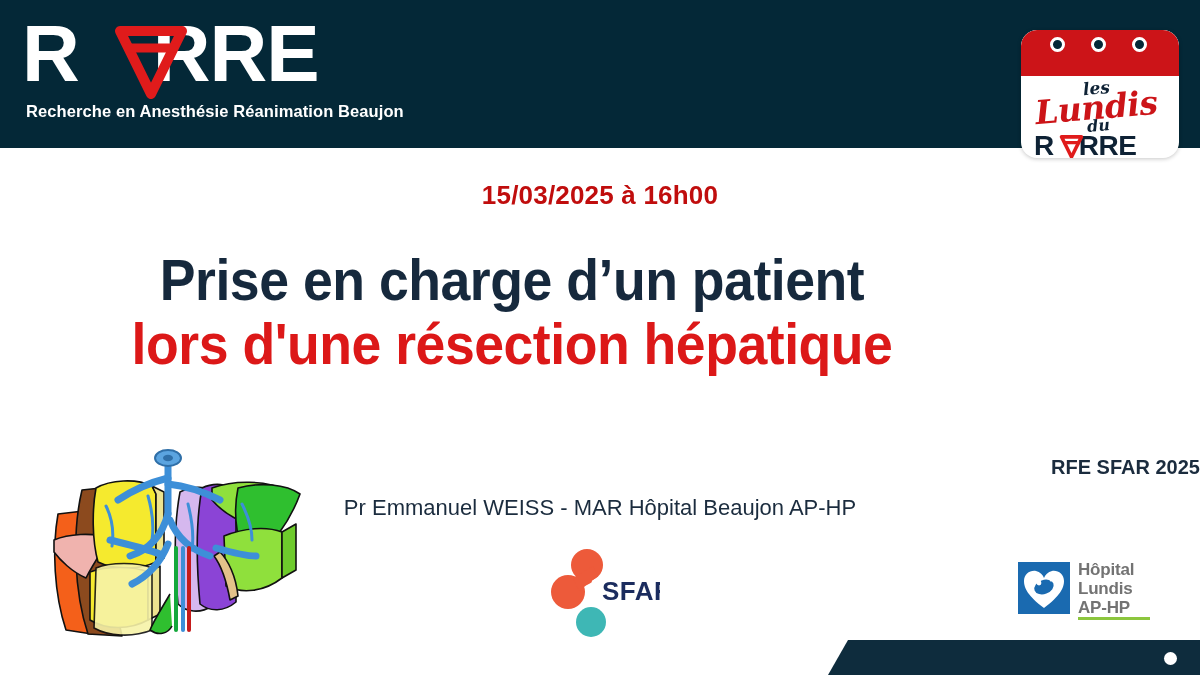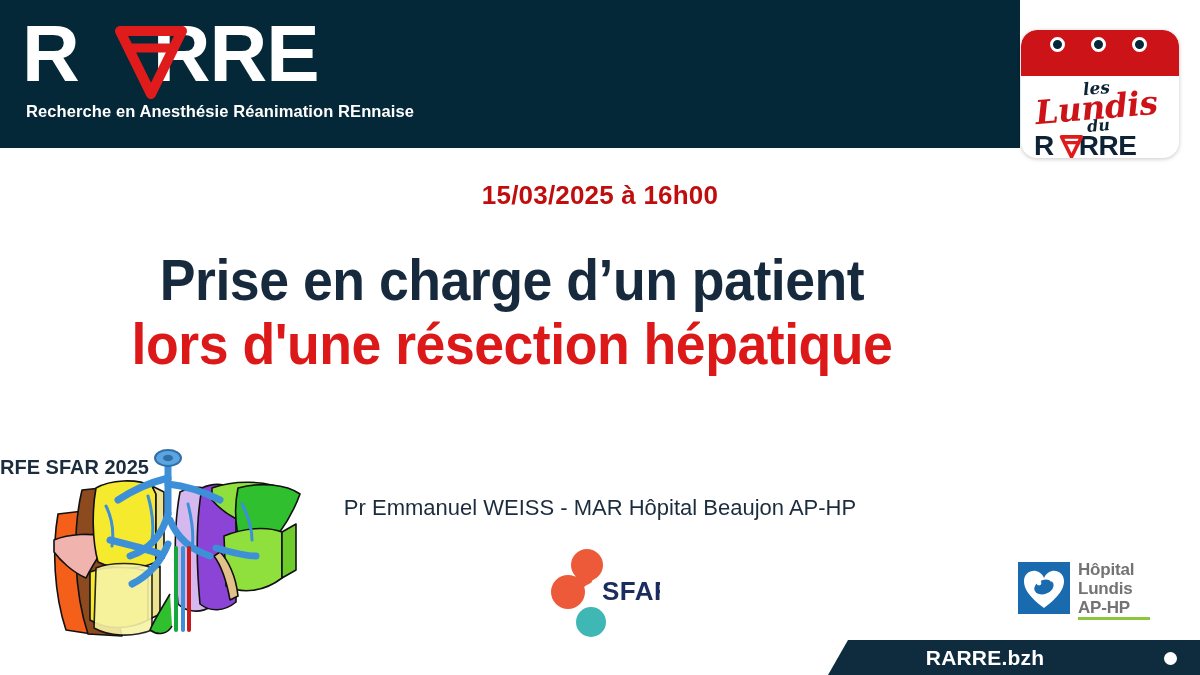--- a/index.html
+++ b/index.html
@@ -10,21 +10,21 @@
   body {
     width: 1200px; height: 675px;
     position: relative; overflow: hidden;
     font-family: "Liberation Sans", sans-serif;
     -webkit-font-smoothing: antialiased;
   }
 
   
   .header-bar {
     position: absolute; left: 0; top: 0;
-    width: 1020px; height: 148px;
+    width: 1200px; height: 148px;
     background: #042837;
   }
 
   
   .rarre-logo {
     position: absolute; left: 20px; top: 14px;
     width: 360px; height: 118px;
   }
   .rarre-word {
     position: absolute; left: 0; top: 0;
@@ -134,21 +134,21 @@
     font-size: 57px;
     line-height: 64px;
     letter-spacing: -0.5px;
     transform: scaleX(0.94);
   }
   .title-line.l1 { color: #16293D; }
   .title-line.l2 { color: #DC1818; }
 
   .rfe-line {
     position: absolute; left: 0; top: 456px;
-    width: 1200px; text-align: left;
+    width: 1200px; text-align: right;
     color: #1B2C3E; font-weight: bold; font-size: 20px;
   }
   .speaker-line {
     position: absolute; left: 0; top: 495px;
     width: 1200px; text-align: center;
     color: #1B2C3E; font-size: 22px;
   }
 
   
   .liver-figure {
@@ -212,21 +212,21 @@
   <div class="rarre-logo">
     <div class="rarre-word">
       <span class="r1">R</span><span class="rarre-gap"></span><span>RRE</span>
     </div>
 
     <svg class="rarre-diamond" viewBox="0 0 82 78">
       <path d="M10 9 L72 9 L41 72 Z" fill="none" stroke="#E01B1B" stroke-width="10" stroke-linejoin="round"></path>
       <line x1="16" y1="26" x2="66" y2="26" stroke="#E01B1B" stroke-width="9"></line>
     </svg>
 
-    <div class="rarre-tagline">Recherche en Anesthésie Réanimation REnnaise</div>
+    <div class="rarre-tagline">Recherche en Anesthésie Réanimation Beaujon</div>
   </div>
 
   <div class="cal-badge">
     <div class="cal-top">
       <span class="cal-ring r1"></span>
       <span class="cal-ring r2"></span>
       <span class="cal-ring r3"></span>
     </div>
     <div class="cal-body">
       <span class="cal-les">les</span>
@@ -331,15 +331,14 @@
   </div>
   <div class="aphp-text">
     <div>Hôpital</div>
     <div>Lundis</div>
     <div>AP-HP</div>
   </div>
   <div class="aphp-underline"></div>
 </div>
 
 <div class="bottom-bar">
-  <div class="bottom-bar-label">RARRE.bzh</div>
   <div class="bottom-bar-dot"></div>
 </div>
 
 </body></html>

